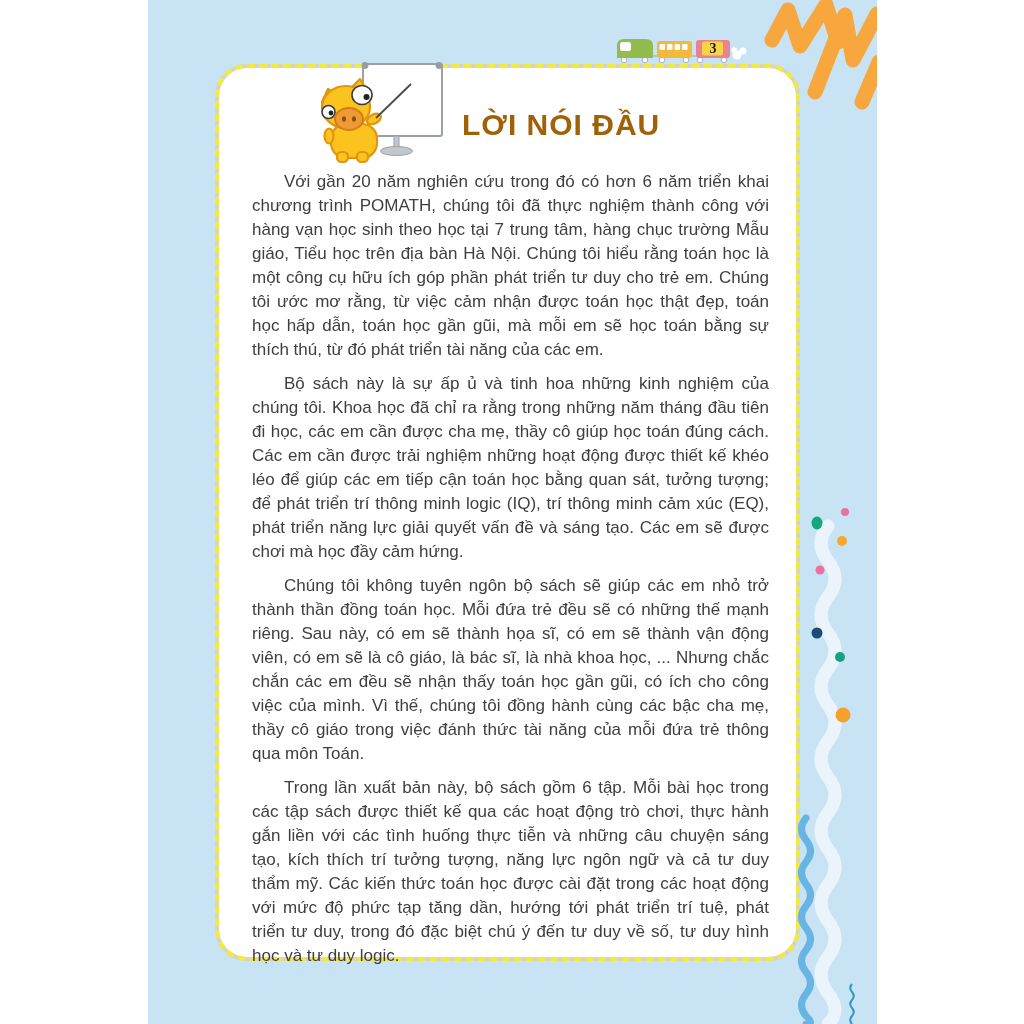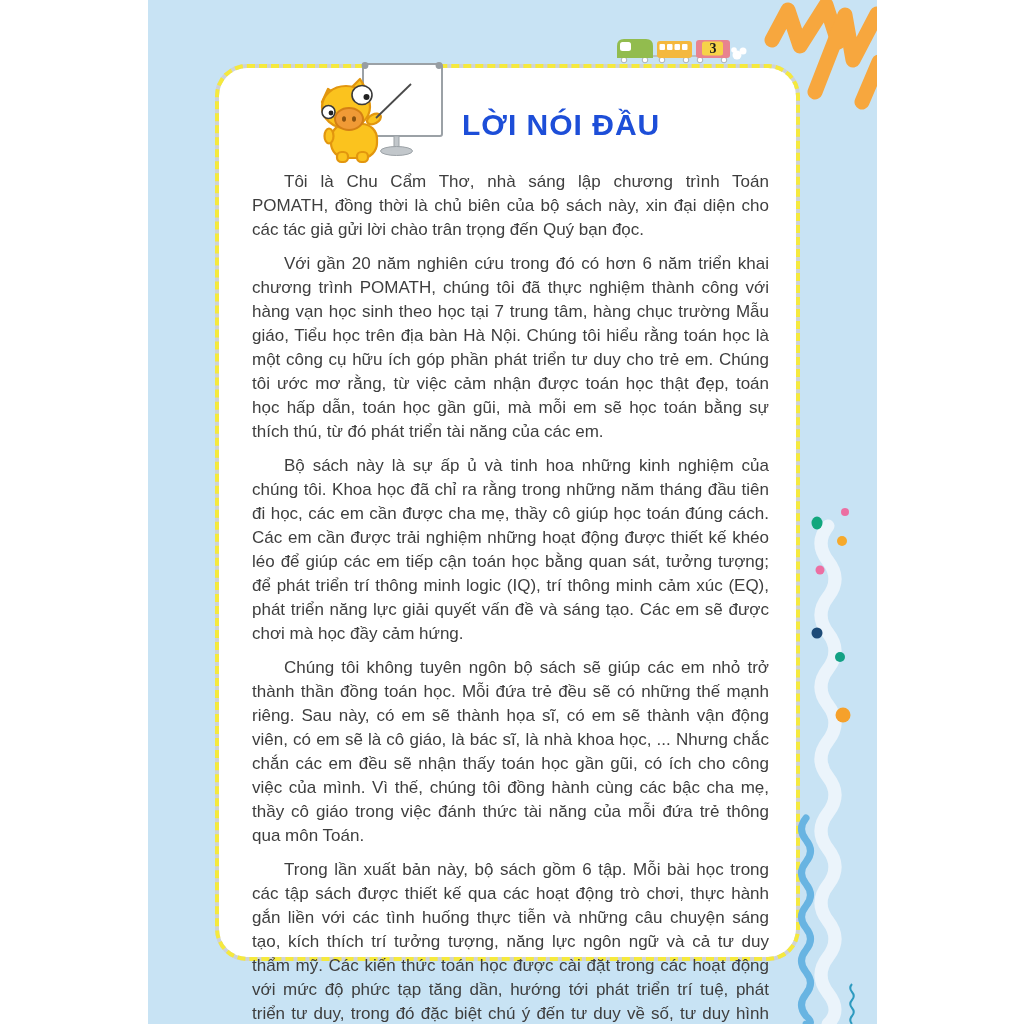--- a/index.html
+++ b/index.html
@@ -15,21 +15,21 @@
     position:absolute;left:215px;top:64px;width:585px;height:897px;
     box-sizing:border-box;background:#ffffff;
     border:4px solid #cfd3d6;border-radius:32px;
   }
   .card-dash{
     position:absolute;inset:-4px;border:4px dashed #f5e93d;border-radius:32px;
     pointer-events:none;
   }
   .page-title{
     position:absolute;left:462px;top:108px;width:180px;
-    font-size:30px;font-weight:bold;letter-spacing:1px;color:#1d4ed8;
+    font-size:30px;font-weight:bold;letter-spacing:1px;color:#a16207;
     white-space:nowrap;
   }
   .text-block{
     position:absolute;left:252px;top:170px;width:517px;
     font-size:17px;line-height:24px;color:#3e3e3e;text-align:justify;
   }
   .text-block p{margin:0 0 10px 0;text-indent:32px;}
   .illu,.deco{position:absolute;}
   .train-number{
     position:absolute;left:702px;top:41px;width:22px;height:15px;
@@ -108,21 +108,20 @@
     <g>
       <circle cx="127" cy="22" r="4.5" fill="#ffffff"></circle>
       <circle cx="133" cy="18" r="3.5" fill="#ffffff"></circle>
       <circle cx="124" cy="17" r="2.8" fill="#ffffff"></circle>
     </g>
   </g>
 </svg>
 <div class="train-number">3</div>
 
 <div class="text-block">
-  <p>Tôi là Chu Cẩm Thơ, nhà sáng lập chương trình Toán POMATH, đồng thời là chủ biên của bộ sách này, xin đại diện cho các tác giả gửi lời chào trân trọng đến Quý bạn đọc.</p>
   <p>Với gần 20 năm nghiên cứu trong đó có hơn 6 năm triển khai chương trình POMATH, chúng tôi đã thực nghiệm thành công với hàng vạn học sinh theo học tại 7 trung tâm, hàng chục trường Mẫu giáo, Tiểu học trên địa bàn Hà Nội. Chúng tôi hiểu rằng toán học là một công cụ hữu ích góp phần phát triển tư duy cho trẻ em. Chúng tôi ước mơ rằng, từ việc cảm nhận được toán học thật đẹp, toán học hấp dẫn, toán học gần gũi, mà mỗi em sẽ học toán bằng sự thích thú, từ đó phát triển tài năng của các em.</p>
   <p>Bộ sách này là sự ấp ủ và tinh hoa những kinh nghiệm của chúng tôi. Khoa học đã chỉ ra rằng trong những năm tháng đầu tiên đi học, các em cần được cha mẹ, thầy cô giúp học toán đúng cách. Các em cần được trải nghiệm những hoạt động được thiết kế khéo léo để giúp các em tiếp cận toán học bằng quan sát, tưởng tượng; để phát triển trí thông minh logic (IQ), trí thông minh cảm xúc (EQ), phát triển năng lực giải quyết vấn đề và sáng tạo. Các em sẽ được chơi mà học đầy cảm hứng.</p>
   <p>Chúng tôi không tuyên ngôn bộ sách sẽ giúp các em nhỏ trở thành thần đồng toán học. Mỗi đứa trẻ đều sẽ có những thế mạnh riêng. Sau này, có em sẽ thành họa sĩ, có em sẽ thành vận động viên, có em sẽ là cô giáo, là bác sĩ, là nhà khoa học, ... Nhưng chắc chắn các em đều sẽ nhận thấy toán học gần gũi, có ích cho công việc của mình. Vì thế, chúng tôi đồng hành cùng các bậc cha mẹ, thầy cô giáo trong việc đánh thức tài năng của mỗi đứa trẻ thông qua môn Toán.</p>
   <p>Trong lần xuất bản này, bộ sách gồm 6 tập. Mỗi bài học trong các tập sách được thiết kế qua các hoạt động trò chơi, thực hành gắn liền với các tình huống thực tiễn và những câu chuyện sáng tạo, kích thích trí tưởng tượng, năng lực ngôn ngữ và cả tư duy thẩm mỹ. Các kiến thức toán học được cài đặt trong các hoạt động với mức độ phức tạp tăng dần, hướng tới phát triển trí tuệ, phát triển tư duy, trong đó đặc biệt chú ý đến tư duy về số, tư duy hình học và tư duy logic.</p>
 </div>
 
 <svg class="deco" style="left:790px;top:498px;width:87px;height:526px" viewBox="0 0 87 526">
   <path d="M38 28 Q24 45 38 63 Q52 81 38 99 Q24 117 38 135 Q52 153 38 171 Q24 189 38 207 Q52 225 38 243 Q24 261 38 279 Q52 297 38 315 Q24 333 38 351 Q52 369 38 387 Q24 405 38 423 Q52 441 38 459 Q24 477 38 495 Q52 513 38 526" fill="none" stroke="#ebf4fb" stroke-width="13" stroke-linecap="round"></path>
   <path d="M16 320 Q7 331 16 342 Q25 353 16 364 Q7 375 16 386 Q25 397 16 408 Q7 419 16 430 Q25 441 16 452 Q7 463 16 474 Q25 485 16 496 Q7 507 16 518 Q25 526 16 526" fill="none" stroke="#68b4e2" stroke-width="7" stroke-linecap="round"></path>
   <path d="M62 486 Q58.5 490 62 494 Q65.5 498 62 502 Q58.5 506 62 510 Q65.5 514 62 518 Q58.5 522 62 526" fill="none" stroke="#2d9abf" stroke-width="2"></path>

